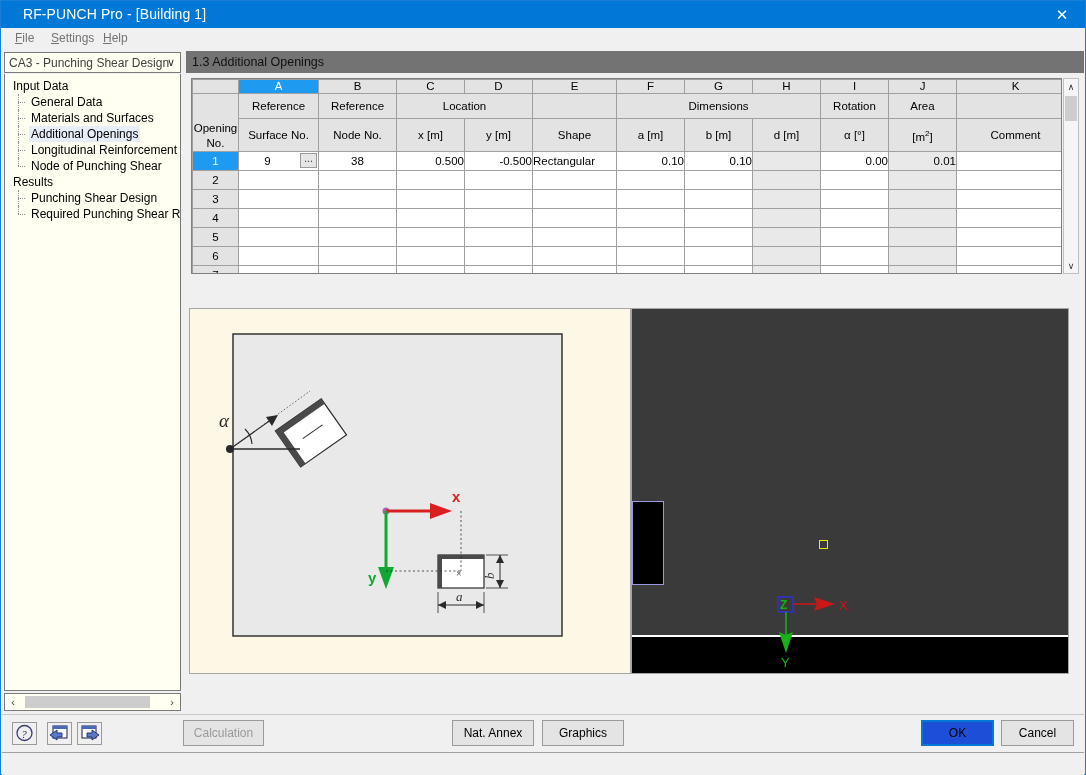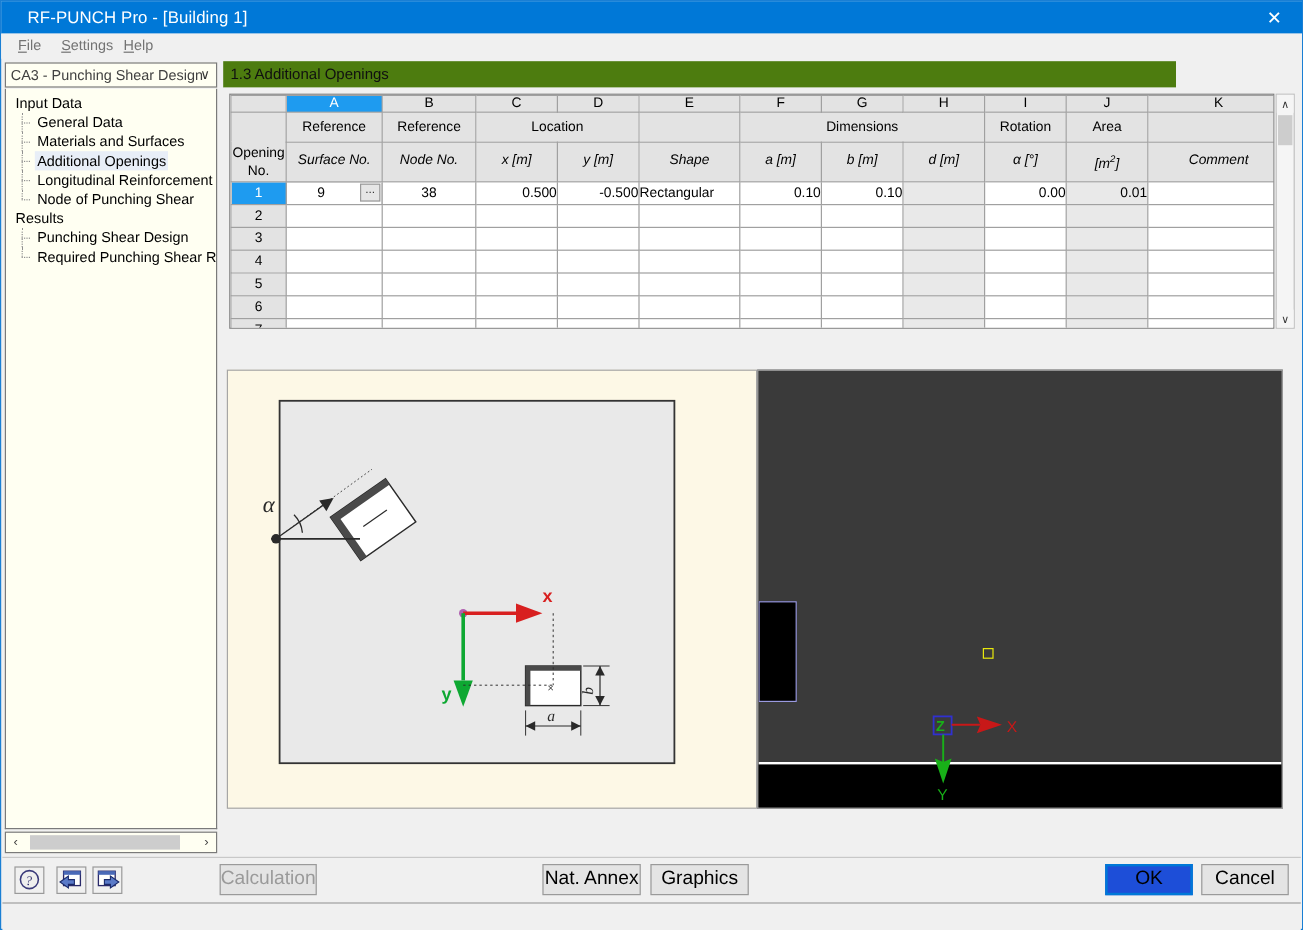--- a/index.html
+++ b/index.html
@@ -50,36 +50,36 @@
   .hscroll{position:absolute;left:3px;top:692px;width:177px;height:18px;
     background:#fffff2;border:1px solid #7a7a7a;box-sizing:border-box;}
   .hscroll .btnl,.hscroll .btnr{position:absolute;top:0;width:16px;height:16px;
     display:flex;align-items:center;justify-content:center;font-size:11px;color:#444;}
   .hscroll .btnl{left:0;}
   .hscroll .btnr{right:0;}
   .hscroll .thumb{position:absolute;left:20px;top:2px;width:125px;height:12px;
     background:#cdcdcd;}
 
   
-  .sectionhdr{position:absolute;left:185px;top:50px;width:794px;height:22px;
-    background:#4d7c0f;}
+  .sectionhdr{position:absolute;left:185px;top:50px;width:898px;height:22px;
+    background:#737373;}
   .sectionhdr .t{position:absolute;left:6px;top:4px;font-size:12.5px;color:#101010;}
 
   .tablewrap{position:absolute;left:185px;top:72px;width:898px;height:218px;
     background:#f0f0f0;}
   .grid{position:absolute;left:5px;top:5px;width:871px;height:196px;
     background:#fff;border:1px solid #808080;box-sizing:border-box;overflow:hidden;}
   table.g{border-collapse:collapse;table-layout:fixed;width:869px;}
   table.g td,table.g th{border:1px solid #a0a0a0;font-size:11.5px;color:#000;
     padding:0;margin:0;font-weight:normal;overflow:hidden;white-space:nowrap;}
 
   .colhdr{height:13px;background:#e3e3e3;text-align:center;font-size:11px;line-height:13px;}
   .colhdr.active{background:#1e9bf0;color:#fff;}
   .grouphdr{height:16px;background:#e3e3e3;text-align:center;line-height:16px;font-size:11.5px;}
-  .subhdr{height:17px;background:#e3e3e3;text-align:center;line-height:17px;font-size:11.5px;font-style:italic;}
+  .subhdr{height:17px;background:#e3e3e3;text-align:center;line-height:17px;font-size:11.5px;}
   .rownum{width:46px;background:#e3e3e3;text-align:center;height:18px;line-height:18px;font-size:11.5px;}
   .rownum.sel{background:#1e9bf0;color:#fff;}
   td.cell{height:18px;line-height:18px;background:#fff;padding:0 4px;}
   td.cell.num{text-align:right;}
   td.cell.ctr{text-align:center;}
   td.cell.gray{background:#e9e9e9;}
   td.cell.editing{background:#fff;padding:0;position:relative;}
   .editbox{position:relative;margin:-1px;height:18px;border:1.5px solid #000;
     background:#fff;box-sizing:content-box;}
   .editbox .v{position:absolute;left:0;right:22px;top:0;height:18px;line-height:18px;
@@ -108,21 +108,21 @@
     background:#000;border:1px solid #9a9ae0;box-sizing:border-box;}
   .view3d .marker{position:absolute;left:187px;top:231px;width:9px;height:9px;
     border:1.5px solid #e8e80c;box-sizing:border-box;}
 
   
   .bottombar{position:absolute;left:1px;top:713px;width:1082px;height:38px;
     background:#f0f0f0;border-top:1px solid #c8c8c8;}
   .sqbtn{position:absolute;top:7px;width:25px;height:23px;background:#f0f0f0;
     border:1px solid #9a9a9a;box-sizing:border-box;}
   .wbtn{position:absolute;top:5px;height:26px;background:#e4e4e4;
-    border:1px solid #9a9a9a;box-sizing:border-box;font-size:16px;color:#000;
+    border:1px solid #9a9a9a;box-sizing:border-box;font-size:12px;color:#000;
     display:flex;align-items:center;justify-content:center;}
   .wbtn.disabled{color:#9a9a9a;background:#e4e4e4;}
   .wbtn.default{border:2px solid #0078d7;background:#1d4ed8;}
 
   .statusbar{position:absolute;left:1px;top:751px;width:1082px;height:22px;
     background:#f0f0f0;border-top:1px solid #a0a0a0;}
 
   
   .dtxt{font-family:"Liberation Serif", serif;font-style:italic;}
 </style>

